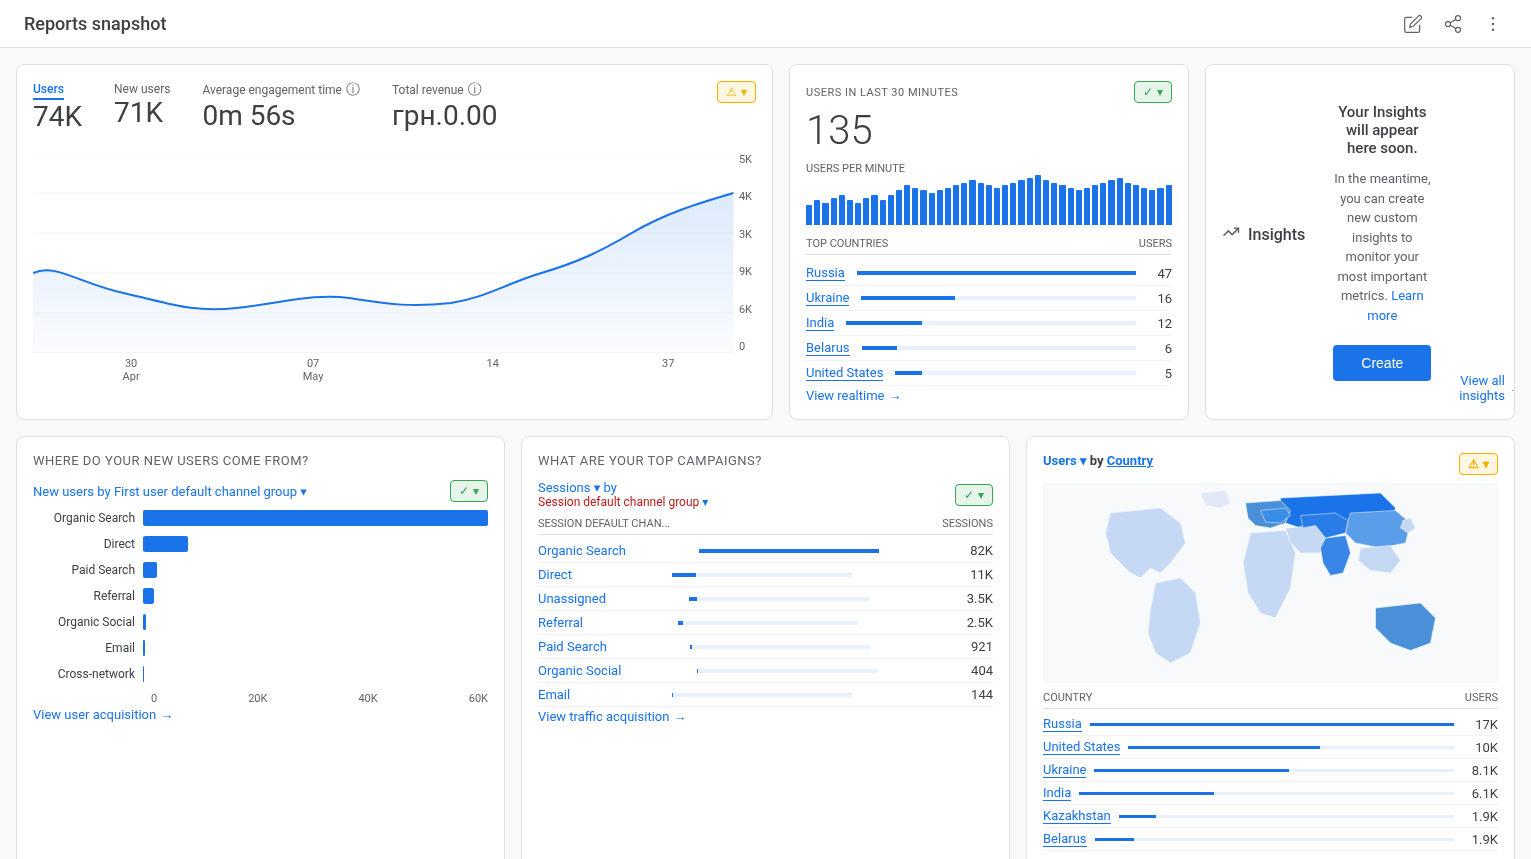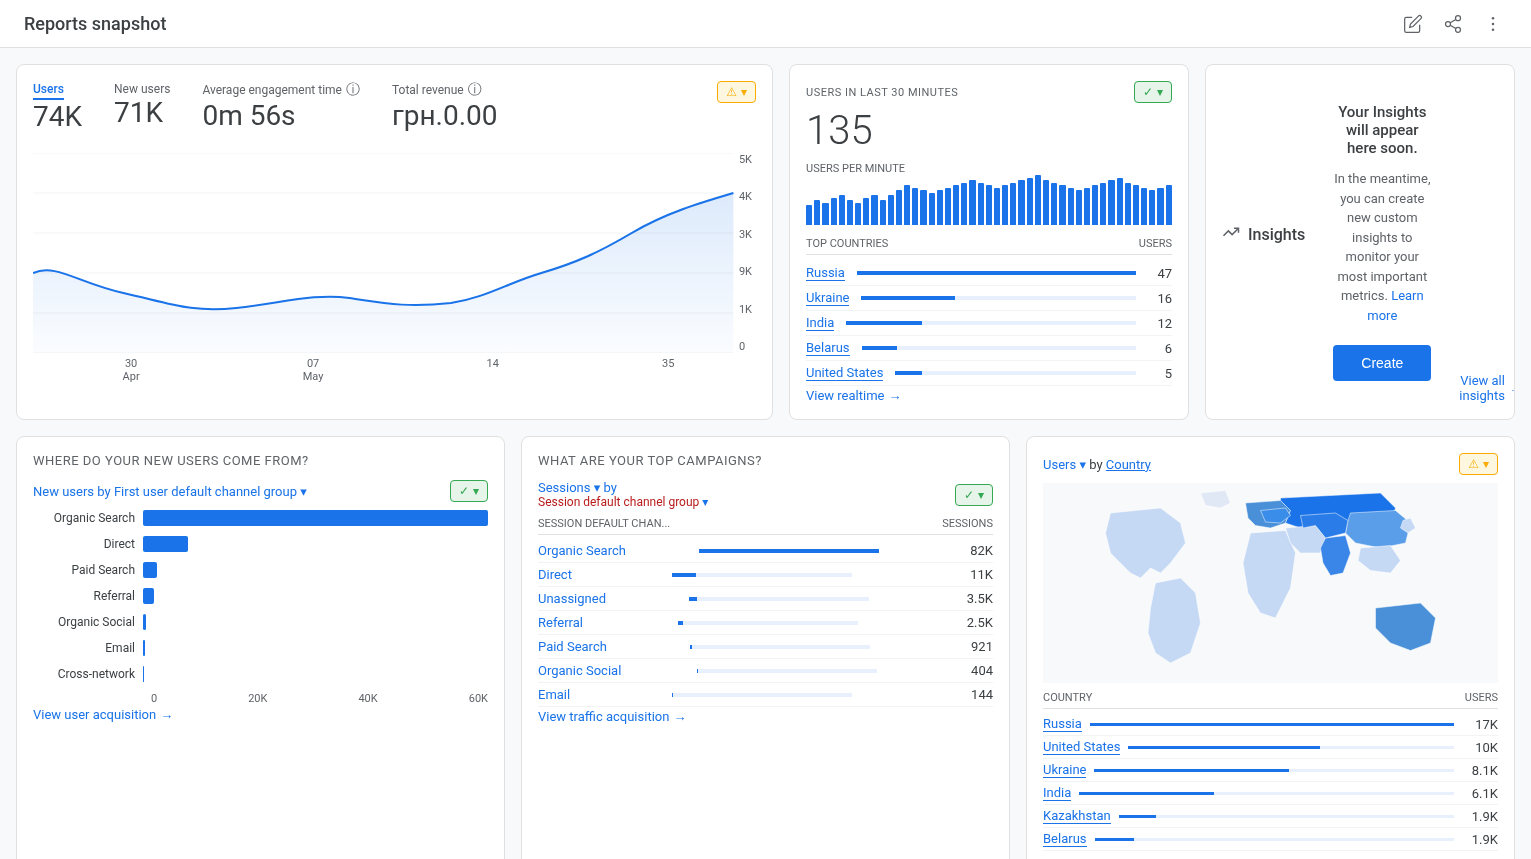--- a/index.html
+++ b/index.html
@@ -81,21 +81,21 @@
     .h-bar-axis { display: flex; justify-content: space-between; margin-top: 4px; padding-left: 118px; font-size: 11px; color: #5f6368; }
     .sessions-col-header { display: flex; justify-content: space-between; font-size: 11px; color: #5f6368; text-transform: uppercase; border-bottom: 1px solid #e0e0e0; padding-bottom: 4px; margin-bottom: 4px; }
     .session-row { display: flex; justify-content: space-between; align-items: center; padding: 4px 0; border-bottom: 1px solid #f1f3f4; }
     .session-name { font-size: 13px; color: #1a73e8; cursor: pointer; }
     .session-bar-wrap { width: 180px; height: 4px; background: #e8f0fe; margin: 0 8px; }
     .session-bar-fill { height: 100%; background: #1a73e8; }
     .session-value { font-size: 13px; color: #3c4043; min-width: 40px; text-align: right; }
 
     
     .map-card { grid-column: span 1; }
-    .map-header { display: flex; align-items: center; justify-content: space-between; margin-bottom: 8px; }
+    .map-header { display: flex; justify-content: space-between; margin-bottom: 8px; font-weight: bold; }
     .map-area { width: 100%; height: 200px; }
     .country-table { margin-top: 8px; }
     .country-table-header { display: flex; justify-content: space-between; font-size: 11px; color: #5f6368; text-transform: uppercase; border-bottom: 1px solid #e0e0e0; padding-bottom: 4px; margin-bottom: 4px; }
     .country-table-row { display: flex; justify-content: space-between; align-items: center; padding: 3px 0; border-bottom: 1px solid #f1f3f4; }
     .ct-name { font-size: 13px; color: #1a73e8; cursor: pointer; border-bottom: 1px solid #1a73e8; }
     .ct-bar-wrap { flex: 1; height: 3px; background: #e8f0fe; margin: 0 8px; }
     .ct-bar-fill { height: 100%; background: #1a73e8; }
     .ct-value { font-size: 13px; color: #3c4043; min-width: 36px; text-align: right; }
   </style>
 </head>
@@ -181,39 +181,39 @@
 
           <path d="M0,120 C20,110 40,130 80,140 C120,150 140,160 180,155 C220,150 250,140 280,145 C310,150 330,155 370,150 C400,145 420,130 450,120 C480,110 500,100 530,80 C560,60 590,50 620,40 L620,200 L0,200 Z" fill="url(#areaGrad)"></path>
 
           <path d="M0,120 C20,110 40,130 80,140 C120,150 140,160 180,155 C220,150 250,140 280,145 C310,150 330,155 370,150 C400,145 420,130 450,120 C480,110 500,100 530,80 C560,60 590,50 620,40" fill="none" stroke="#1a73e8" stroke-width="2"></path>
         </svg>
         <div class="chart-labels-y">
           <span>5K</span>
           <span>4K</span>
           <span>3K</span>
           <span>9K</span>
-          <span>1K</span>
+          <span>6K</span>
           <span>0</span>
         </div>
       </div>
       <div class="chart-labels-x">
         <div class="chart-x-label">
             <div>30</div>
             <div>Apr</div>
           </div>
         <div class="chart-x-label">
             <div>07</div>
             <div>May</div>
           </div>
         <div class="chart-x-label">
             <div>14</div>
             <div></div>
           </div>
         <div class="chart-x-label">
-            <div>35</div>
+            <div>37</div>
             <div></div>
           </div>
       </div>
     </div>
 
     <div class="card realtime-card">
       <div class="realtime-header">
         <span class="realtime-label">USERS IN LAST 30 MINUTES</span>
         <div class="badge-green">
           <span>✓</span>

